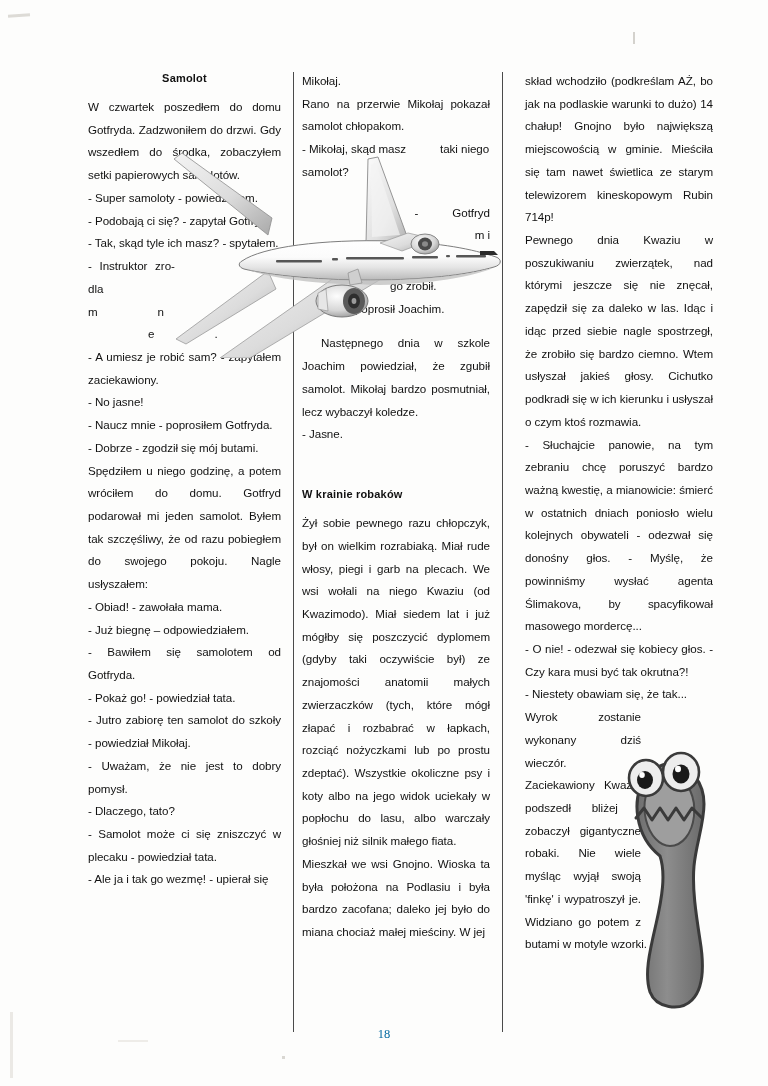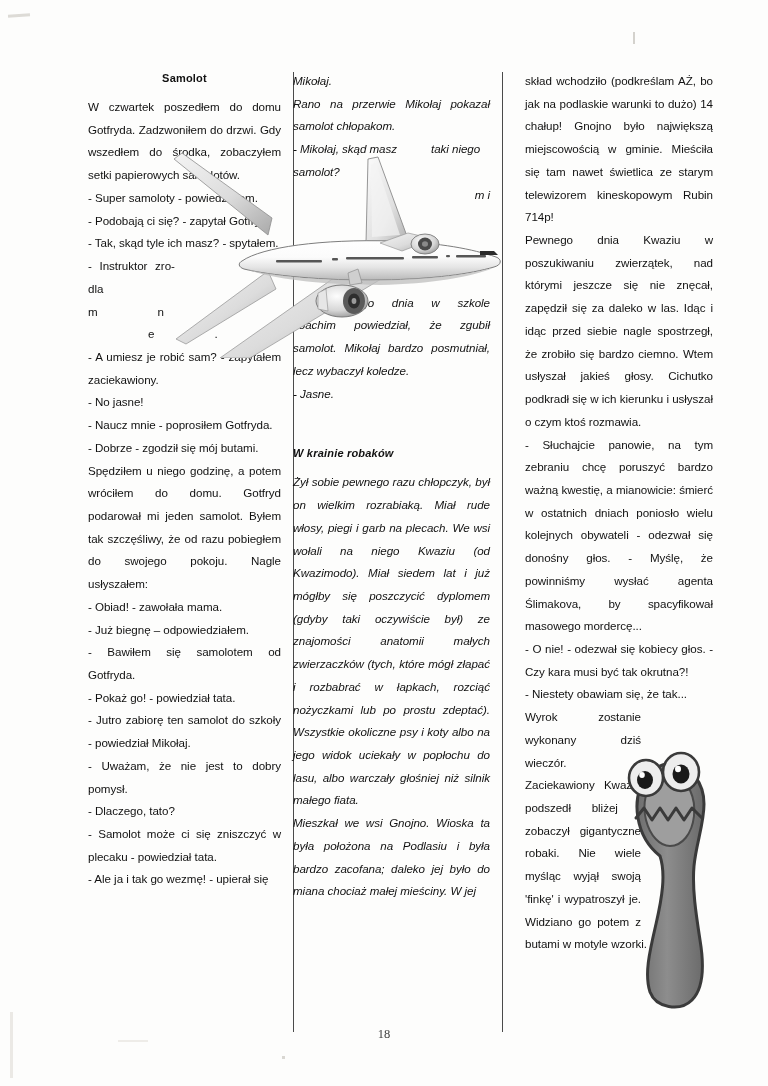--- a/index.html
+++ b/index.html
@@ -40,21 +40,21 @@
     top: 70px;
     width: 768px;
     display: flex;
     align-items: flex-start;
   }
   .column {
     position: relative;
     box-sizing: border-box;
   }
   #col-1 { width: 293px; padding-left: 88px; padding-right: 12px; }
-  #col-2 { width: 209px; padding-left: 0; padding-right: 12px; font-style: italic; }
+  #col-2 { width: 209px; padding-left: 9px; padding-right: 12px; }
   #col-3 { width: 266px; padding-left: 23px; padding-right: 55px; }
 
   .col-rule {
     position: absolute;
     width: 1px;
     background: #4a4a4a;
   }
   #rule-1 { left: 293px; top: 72px; height: 960px; }
   #rule-2 { left: 502px; top: 72px; height: 960px; }
 
@@ -91,21 +91,21 @@
   }
 
   #page-number {
     position: absolute;
     left: 0;
     top: 1027px;
     width: 768px;
     text-align: center;
     font-family: "Liberation Serif", serif;
     font-size: 12.5px;
-    color: #404040;
+    color: #0369a1;
   }
 
   
   #plane-illustration {
     position: absolute;
     left: 172px;
     top: 143px;
     width: 340px;
     height: 215px;
     pointer-events: none;
@@ -164,20 +164,21 @@
       <p class="para nojust">- Ale ja i tak go wezmę! - upierał się</p>
     </div>
 
     <div class="column" id="col-2">
       <p class="para nojust">Mikołaj.</p>
       <p class="para">Rano na przerwie Mikołaj pokazał samolot chłopakom.</p>
 
       <p class="para"><span>- Mikołaj, skąd masz</span><span class="spacer-gap-sm"></span><span>taki niego</span></p>
       <p class="para nojust">samolot?</p>
 
+      <p class="para nojust" style="text-align:right; margin-top:18px;"><span>-</span><span class="spacer-gap-sm"></span><span>Gotfryd</span></p>
       <p class="para nojust" style="text-align:right;">m i</p>
 
       <p class="para nojust" style="margin-top:28px; padding-left:88px;">go zrobił.</p>
       <p class="para nojust">go dziś? - poprosił Joachim.</p>
       <p class="para indent" style="margin-top:12px;">Następnego dnia w szkole Joachim powiedział, że zgubił samolot. Mikołaj bardzo posmutniał, lecz wybaczył koledze.</p>
 
       <p class="para nojust">- Jasne.</p>
 
       <div class="story-title left-align" style="margin-top:40px;">W krainie robaków</div>
 

